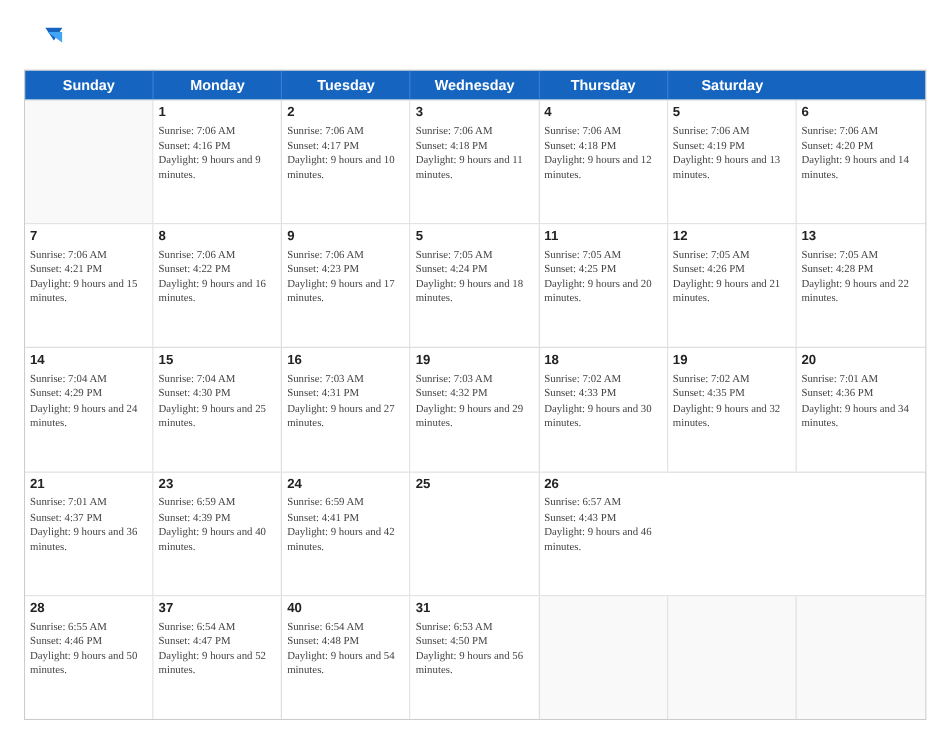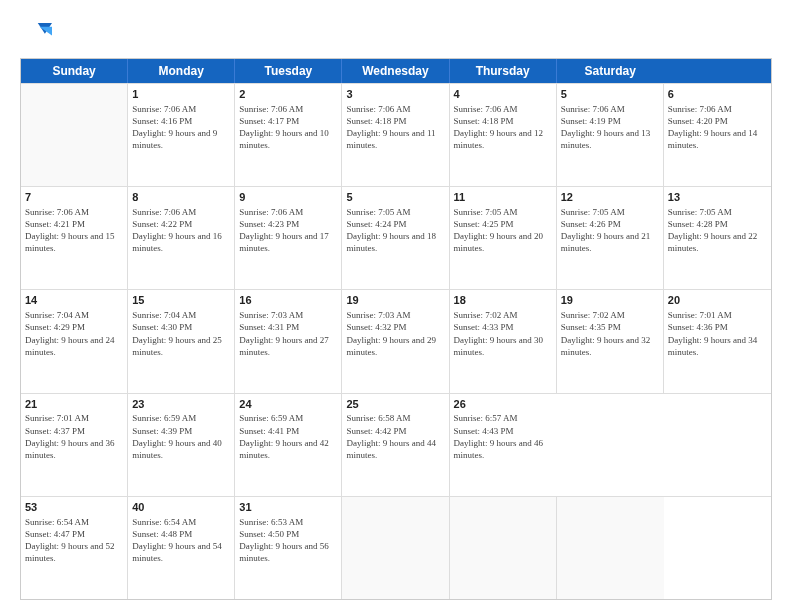--- a/index.html
+++ b/index.html
@@ -249,30 +249,33 @@
           <div class="cal-cell">
             <span class="day-num">23</span>
             <div class="info">Sunrise: 6:59 AM<br>Sunset: 4:39 PM<br>Daylight: 9 hours and 40 minutes.</div>
           </div>
           <div class="cal-cell">
             <span class="day-num">24</span>
             <div class="info">Sunrise: 6:59 AM<br>Sunset: 4:41 PM<br>Daylight: 9 hours and 42 minutes.</div>
           </div>
           <div class="cal-cell">
             <span class="day-num">25</span>
-            <div class="info">Sunrise: 6:58 AM<br>Sunset: 4:42 PM<br>Daylight: 9 hours and 44 minutes.</div>
           </div>
           <div class="cal-cell">
             <span class="day-num">26</span>
             <div class="info">Sunrise: 6:57 AM<br>Sunset: 4:43 PM<br>Daylight: 9 hours and 46 minutes.</div>
           </div>
         </div>
         <div class="cal-row">
           <div class="cal-cell">
-            <span class="day-num">53</span>
+            <span class="day-num">28</span>
+            <div class="info">Sunrise: 6:55 AM<br>Sunset: 4:46 PM<br>Daylight: 9 hours and 50 minutes.</div>
+          </div>
+          <div class="cal-cell">
+            <span class="day-num">37</span>
             <div class="info">Sunrise: 6:54 AM<br>Sunset: 4:47 PM<br>Daylight: 9 hours and 52 minutes.</div>
           </div>
           <div class="cal-cell">
             <span class="day-num">40</span>
             <div class="info">Sunrise: 6:54 AM<br>Sunset: 4:48 PM<br>Daylight: 9 hours and 54 minutes.</div>
           </div>
           <div class="cal-cell">
             <span class="day-num">31</span>
             <div class="info">Sunrise: 6:53 AM<br>Sunset: 4:50 PM<br>Daylight: 9 hours and 56 minutes.</div>
           </div>

